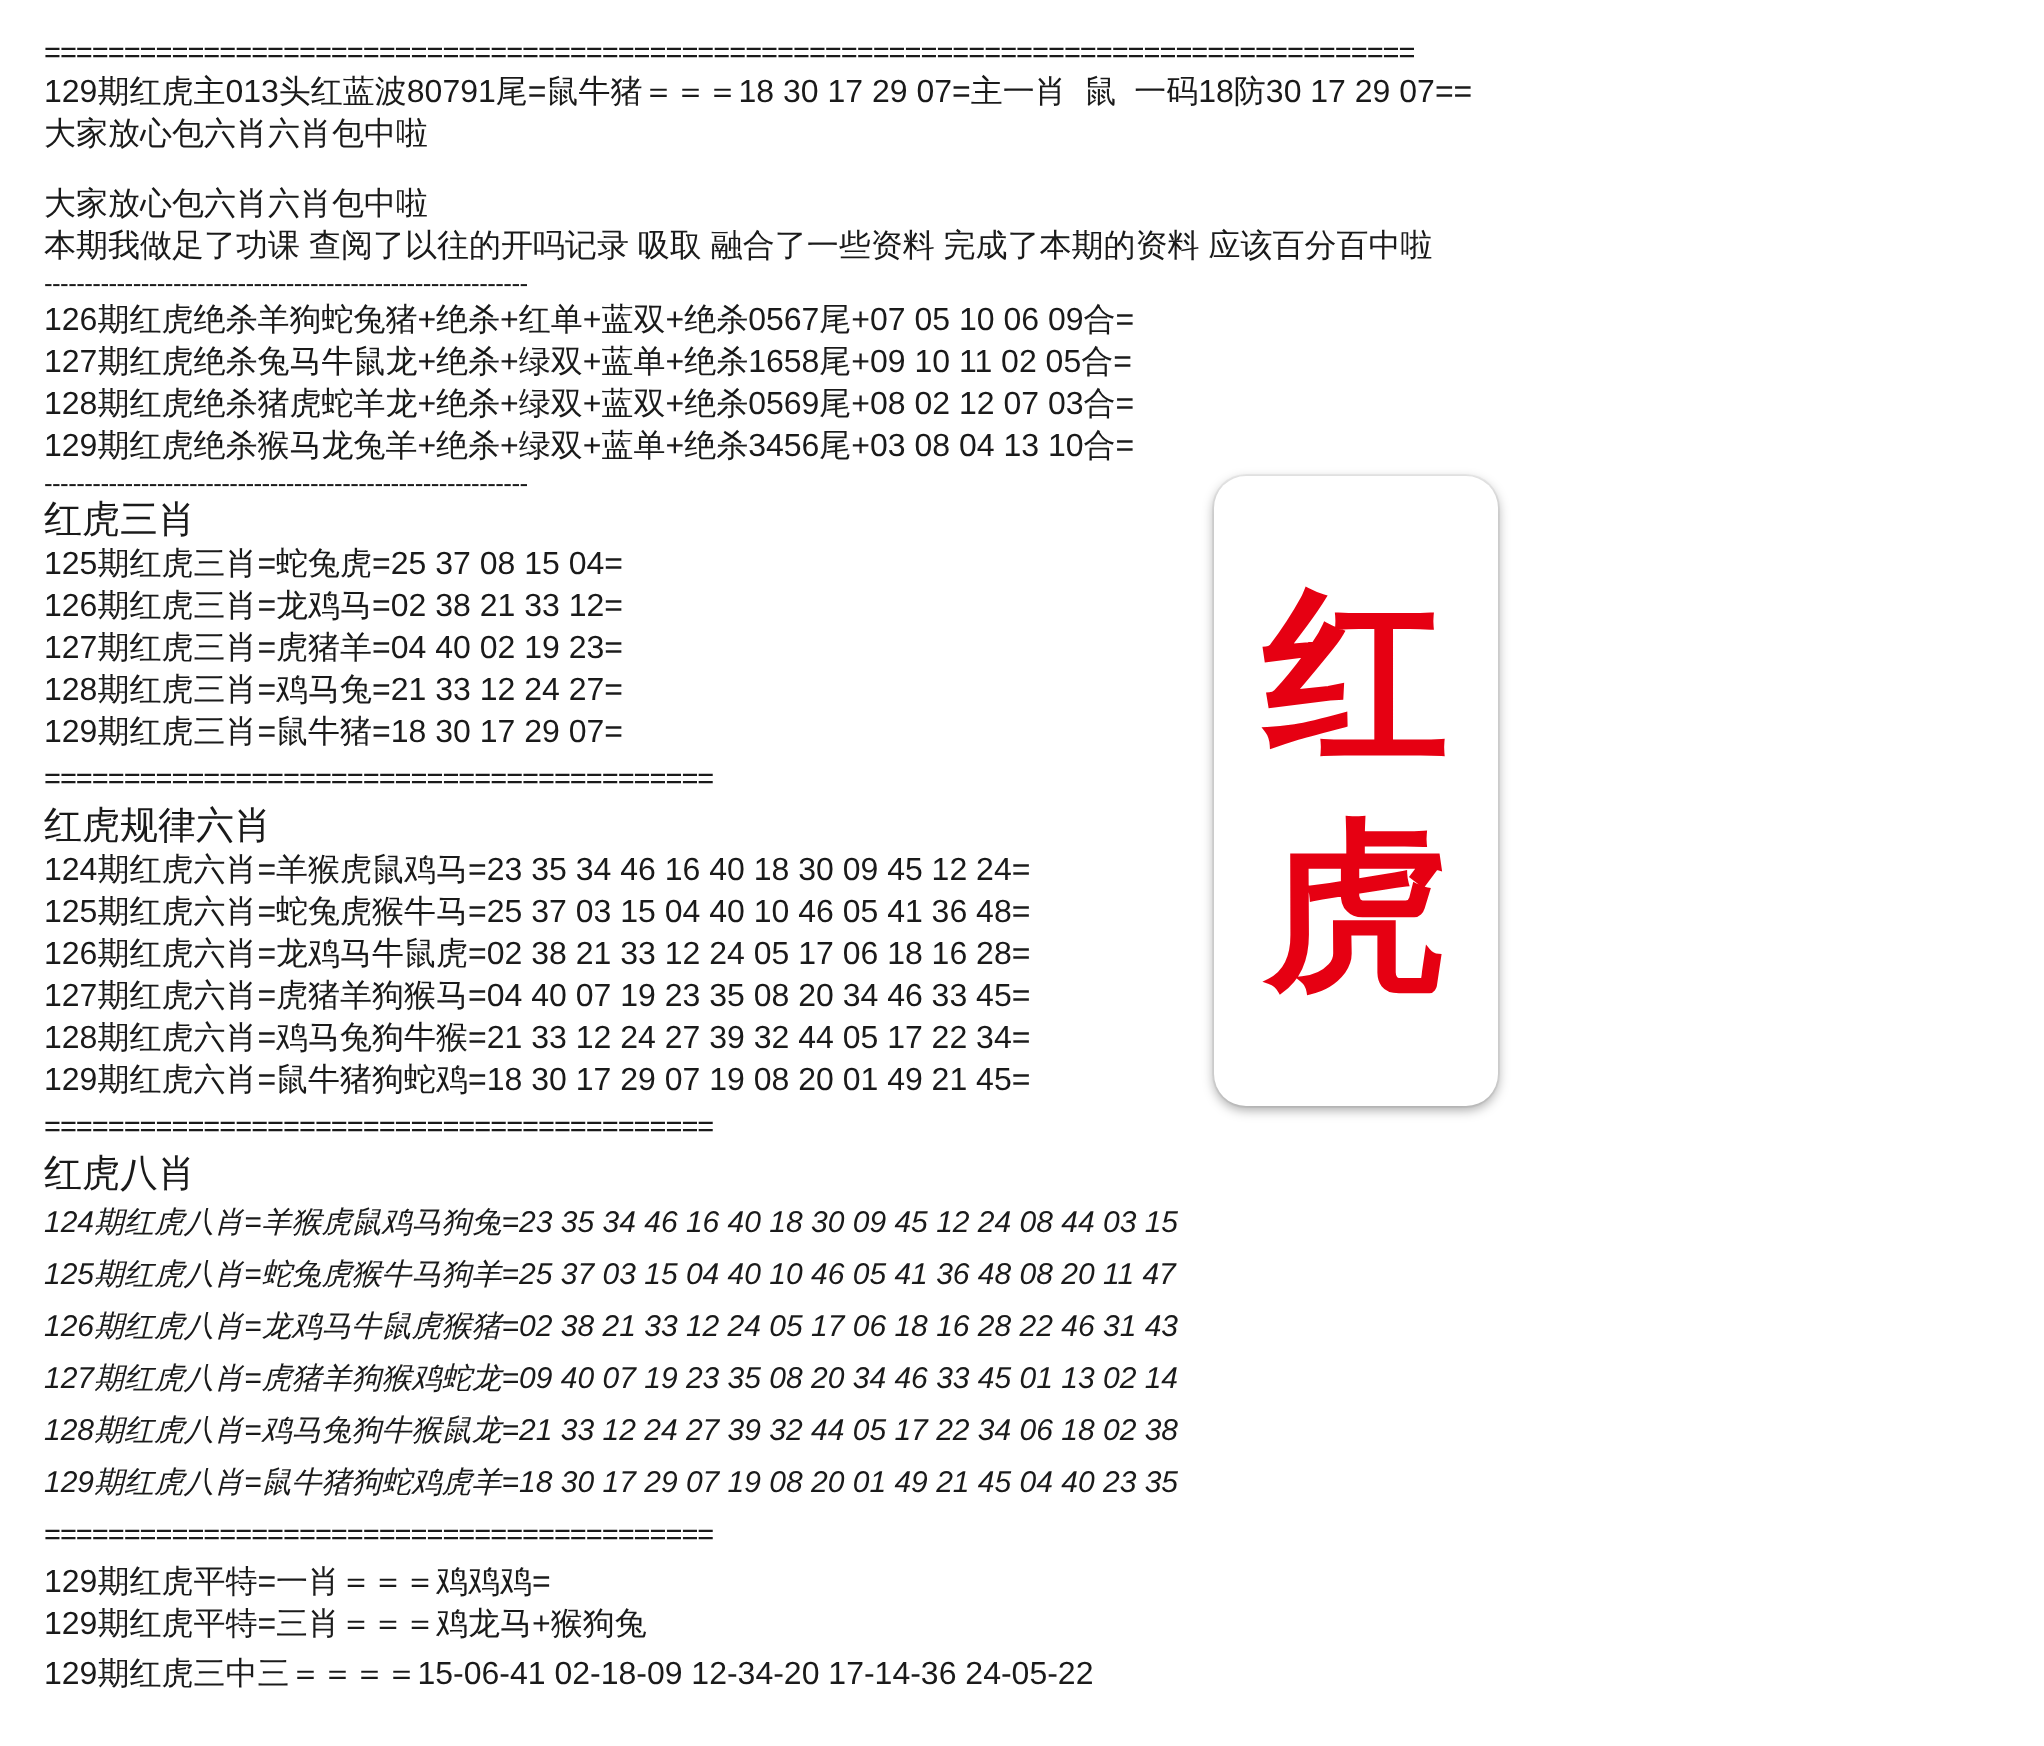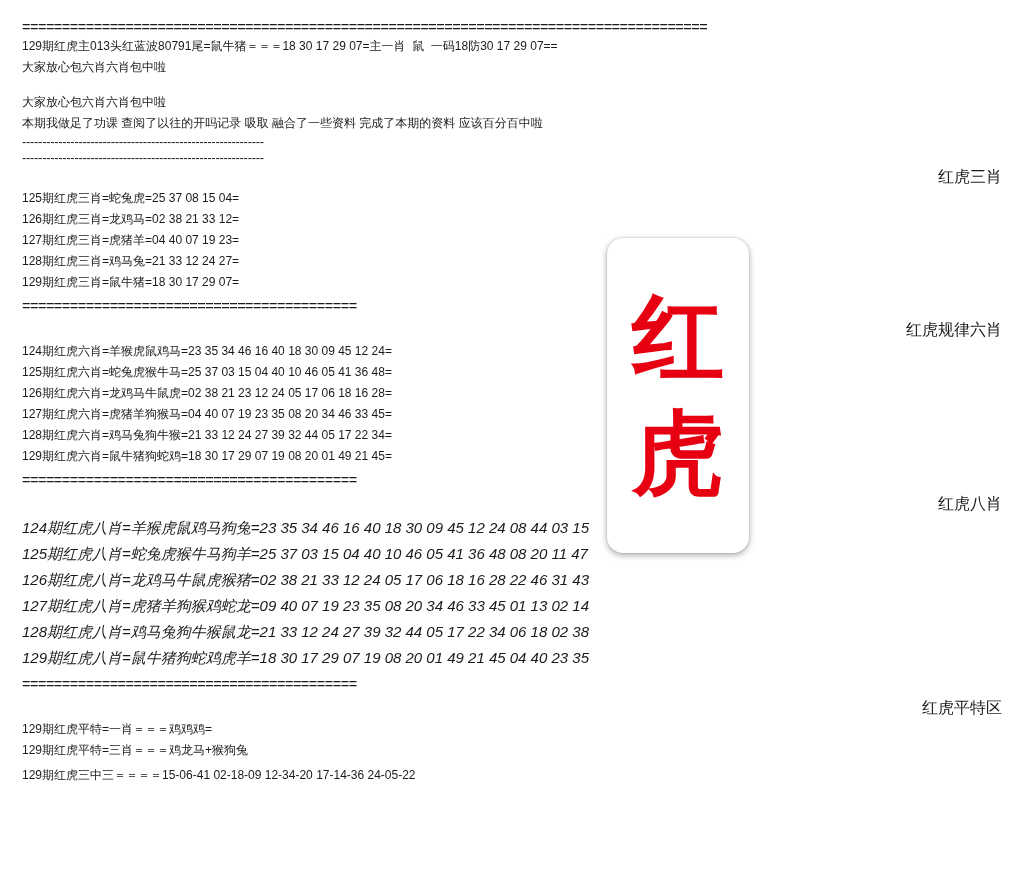--- a/index.html
+++ b/index.html
@@ -16,21 +16,21 @@
     overflow: hidden;
   }
   .page {
     position: relative;
     width: 1022px;
     height: 873px;
     box-sizing: border-box;
     padding: 18px 20px 0 22px;
   }
   .line {
-    font-size: 12px;
+    font-size: 16px;
     line-height: 21px;
     white-space: pre;
     letter-spacing: 0px;
   }
   .rule {
     font-size: 14.5px;
     line-height: 18px;
     white-space: pre;
     letter-spacing: -0.5px;
     color: #1a1a1a;
@@ -38,24 +38,23 @@
   .rule-dash {
     font-size: 13px;
     line-height: 16px;
     white-space: pre;
     letter-spacing: -0.3px;
     color: #1a1a1a;
   }
   .spacer-md { height: 14px; }
   .spacer-xs { height: 4px; }
   .block-title {
-    font-size: 16px;
+    font-size: 19px;
     line-height: 22px;
     white-space: pre;
-    text-align: right;
   }
   .big-line {
     font-size: 15px;
     line-height: 26px;
     white-space: pre;
     font-style: italic;
   }
   
   .logo-card {
     position: absolute;
@@ -90,41 +89,47 @@
   <div class="line">129期红虎主013头红蓝波80791尾=鼠牛猪＝＝＝18 30 17 29 07=主一肖  鼠  一码18防30 17 29 07==</div>
   <div class="line">大家放心包六肖六肖包中啦</div>
 
   <div class="spacer-md"></div>
 
   <div class="line">大家放心包六肖六肖包中啦</div>
   <div class="line">本期我做足了功课 查阅了以往的开吗记录 吸取 融合了一些资料 完成了本期的资料 应该百分百中啦</div>
 
   <div class="rule-dash">------------------------------------------------------------</div>
 
+  <div>
+    <div class="line">126期红虎绝杀羊狗蛇兔猪+绝杀+红单+蓝双+绝杀0567尾+07 05 10 06 09合=</div>
+    <div class="line">127期红虎绝杀兔马牛鼠龙+绝杀+绿双+蓝单+绝杀1658尾+09 10 11 02 05合=</div>
+    <div class="line">128期红虎绝杀猪虎蛇羊龙+绝杀+绿双+蓝双+绝杀0569尾+08 02 12 07 03合=</div>
+    <div class="line">129期红虎绝杀猴马龙兔羊+绝杀+绿双+蓝单+绝杀3456尾+03 08 04 13 10合=</div>
+  </div>
 
   <div class="rule-dash">------------------------------------------------------------</div>
 
   <div>
     <div class="block-title">红虎三肖</div>
     <div class="line">125期红虎三肖=蛇兔虎=25 37 08 15 04=</div>
     <div class="line">126期红虎三肖=龙鸡马=02 38 21 33 12=</div>
-    <div class="line">127期红虎三肖=虎猪羊=04 40 07 19 23=</div>
+    <div class="line">127期红虎三肖=虎猪羊=04 40 02 19 23=</div>
     <div class="line">128期红虎三肖=鸡马兔=21 33 12 24 27=</div>
     <div class="line">129期红虎三肖=鼠牛猪=18 30 17 29 07=</div>
   </div>
 
   <div class="spacer-xs"></div>
   <div class="rule">==========================================</div>
   <div class="spacer-xs"></div>
 
   <div>
     <div class="block-title">红虎规律六肖</div>
     <div class="line">124期红虎六肖=羊猴虎鼠鸡马=23 35 34 46 16 40 18 30 09 45 12 24=</div>
     <div class="line">125期红虎六肖=蛇兔虎猴牛马=25 37 03 15 04 40 10 46 05 41 36 48=</div>
-    <div class="line">126期红虎六肖=龙鸡马牛鼠虎=02 38 21 23 12 24 05 17 06 18 16 28=</div>
+    <div class="line">126期红虎六肖=龙鸡马牛鼠虎=02 38 21 33 12 24 05 17 06 18 16 28=</div>
     <div class="line">127期红虎六肖=虎猪羊狗猴马=04 40 07 19 23 35 08 20 34 46 33 45=</div>
     <div class="line">128期红虎六肖=鸡马兔狗牛猴=21 33 12 24 27 39 32 44 05 17 22 34=</div>
     <div class="line">129期红虎六肖=鼠牛猪狗蛇鸡=18 30 17 29 07 19 08 20 01 49 21 45=</div>
   </div>
 
   <div class="spacer-xs"></div>
   <div class="rule">==========================================</div>
   <div class="spacer-xs"></div>
 
   <div>
@@ -135,21 +140,20 @@
     <div class="big-line">127期红虎八肖=虎猪羊狗猴鸡蛇龙=09 40 07 19 23 35 08 20 34 46 33 45 01 13 02 14</div>
     <div class="big-line">128期红虎八肖=鸡马兔狗牛猴鼠龙=21 33 12 24 27 39 32 44 05 17 22 34 06 18 02 38</div>
     <div class="big-line">129期红虎八肖=鼠牛猪狗蛇鸡虎羊=18 30 17 29 07 19 08 20 01 49 21 45 04 40 23 35</div>
   </div>
 
   <div class="spacer-xs"></div>
   <div class="rule">==========================================</div>
   <div class="spacer-xs"></div>
 
   <div>
-    <div class="block-title">红虎平特区</div>
     <div class="line">129期红虎平特=一肖＝＝＝鸡鸡鸡=</div>
     <div class="line">129期红虎平特=三肖＝＝＝鸡龙马+猴狗兔</div>
     <div class="spacer-xs"></div>
     <div class="line">129期红虎三中三＝＝＝＝15-06-41 02-18-09 12-34-20 17-14-36 24-05-22</div>
 
   </div>
 
   <div class="logo-card">
     <div class="logo-char">红</div>
     <div class="logo-char">虎</div>

